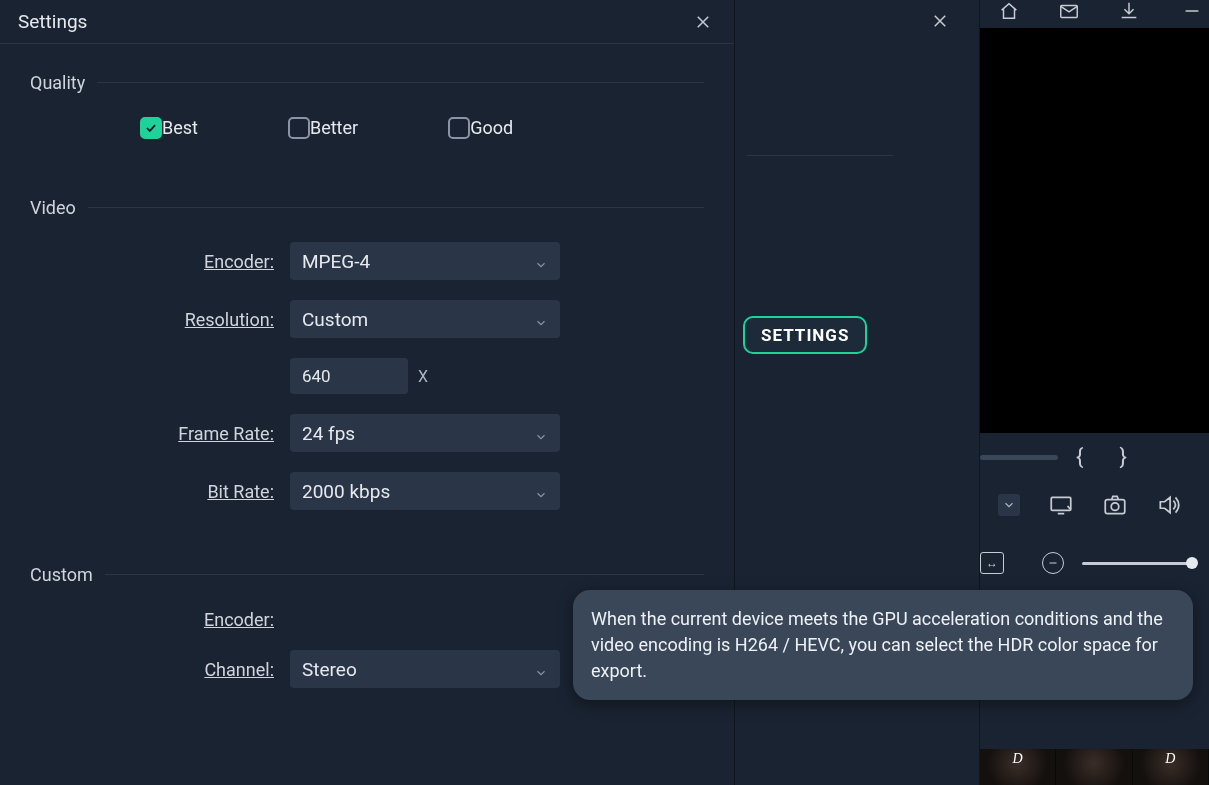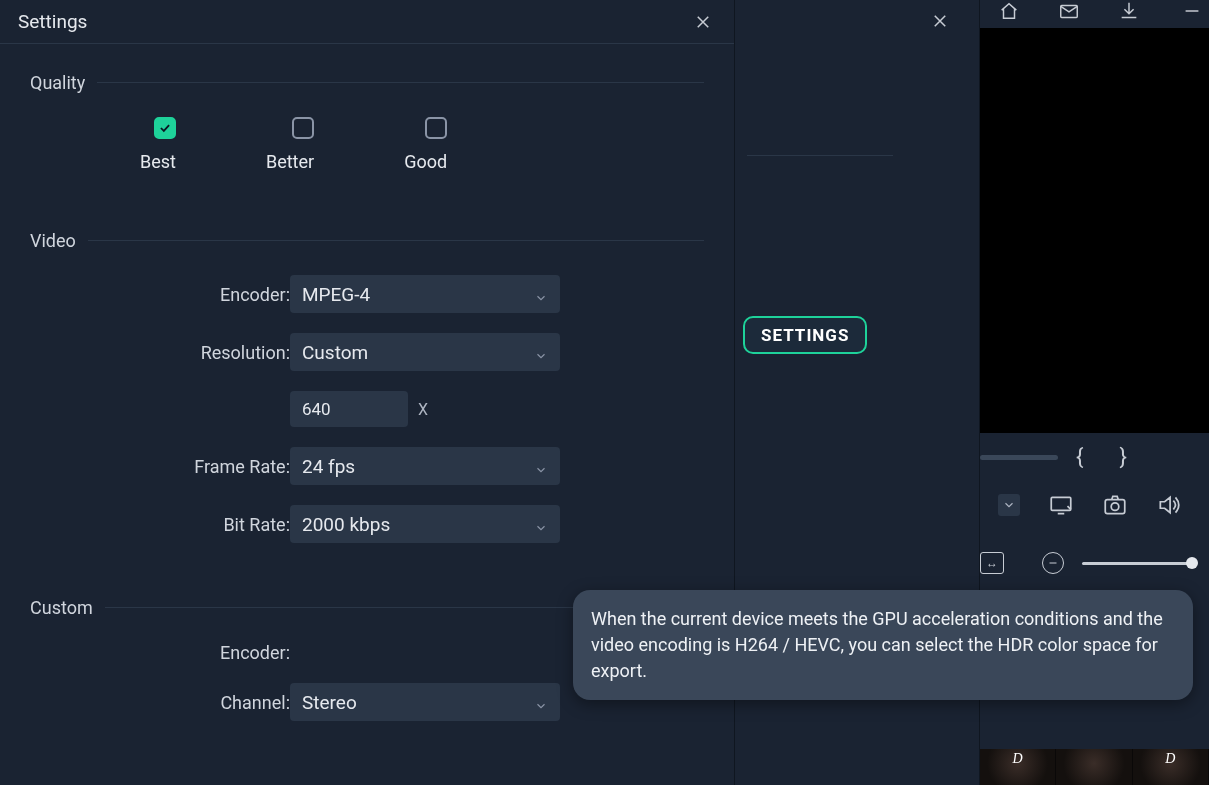--- a/index.html
+++ b/index.html
@@ -59,24 +59,22 @@
     background: #2a3647;
   }
   .quality-row {
     display: flex;
     gap: 90px;
     padding-left: 110px;
     margin-bottom: 30px;
   }
   .radio-opt {
     display: flex;
-    align-items: flex-end;
-    gap: 12px;
-    cursor: pointer;
-    flex-direction: column;
+    align-items: flex-start;
+    cursor: pointer;
   }
   .radio-box {
     width: 22px; height: 22px;
     border: 2px solid #8a94a6;
     border-radius: 5px;
     display: flex; align-items: center; justify-content: center;
   }
   .radio-box.checked {
     background: #1ed29a;
     border-color: #1ed29a;
@@ -84,22 +82,24 @@
   .radio-box.checked svg { width: 14px; height: 14px; stroke: #0b1622; stroke-width: 3; }
   .radio-opt span { font-size: 18px; color: #e6e9ee; }
   .form-row {
     display: flex;
     align-items: center;
     margin-bottom: 20px;
   }
   .form-label {
     width: 260px;
     text-align: right;
+    padding-right: 16px;
     font-size: 18px;
     color: #d0d5dd;
+    text-decoration: underline;
   }
   .select {
     width: 270px;
     height: 38px;
     background: #2a3647;
     border-radius: 4px;
     display: flex;
     align-items: center;
     justify-content: space-between;
     padding: 0 12px;

